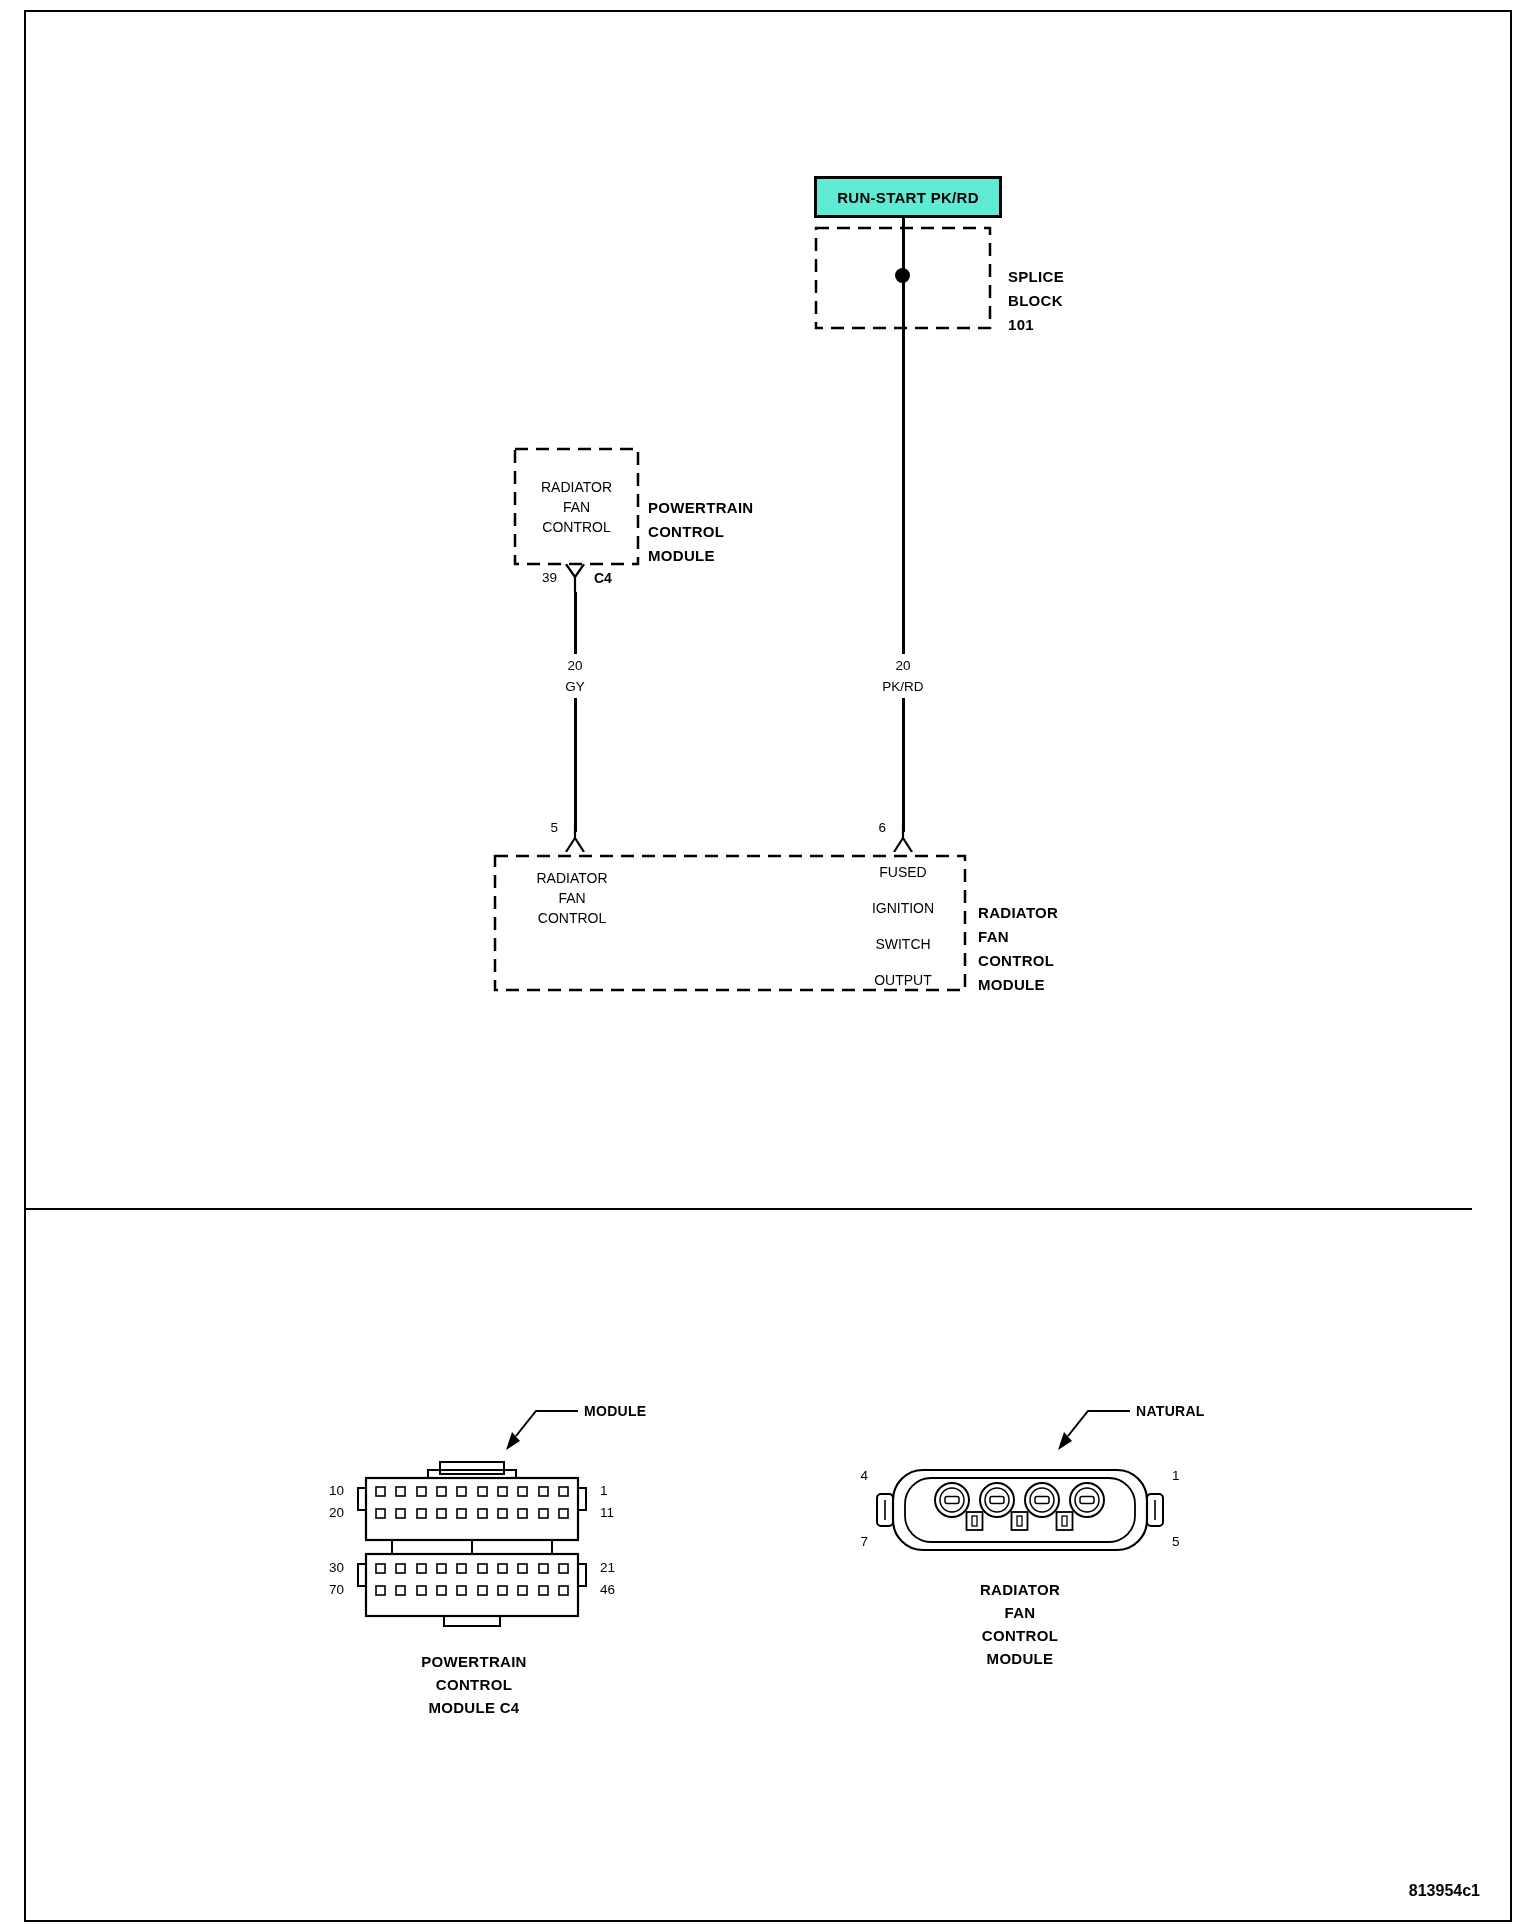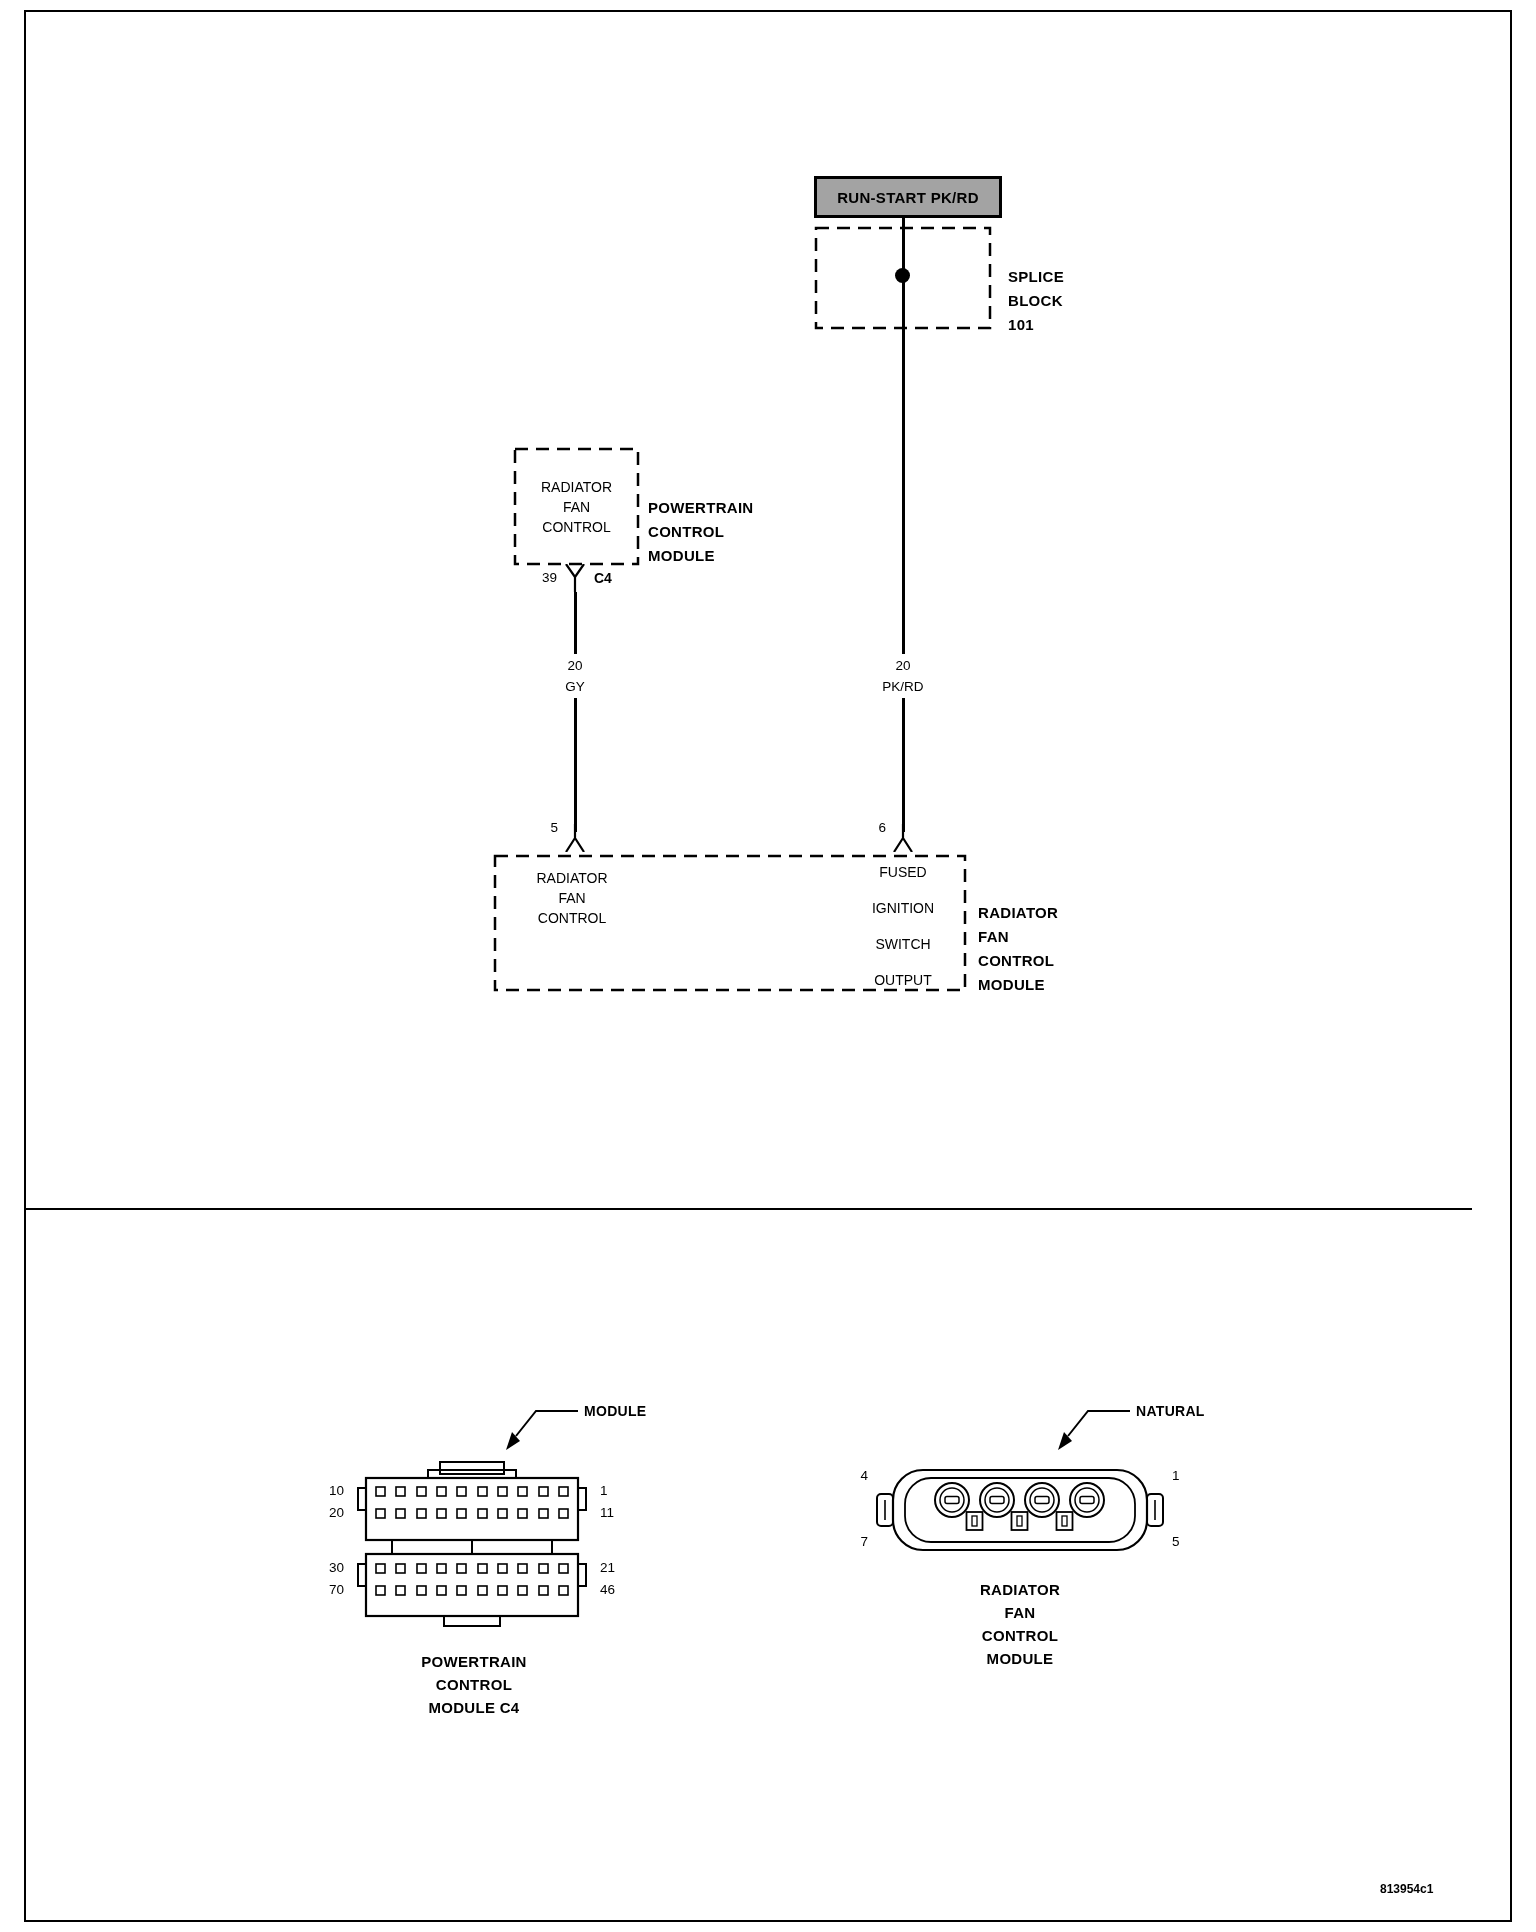--- a/index.html
+++ b/index.html
@@ -4,31 +4,31 @@
 <style>
   html,body{margin:0;padding:0;background:#fff;}
   .page{position:relative;width:1536px;height:1932px;background:#fff;color:#000;
         font-family:"Liberation Sans", sans-serif;overflow:hidden;}
   .abs{position:absolute;}
   .page-border{position:absolute;left:24px;top:10px;width:1484px;height:1908px;border:2px solid #000;}
   .vline{position:absolute;width:2.5px;background:#000;}
   .hline{position:absolute;height:2px;background:#000;}
   .dot{position:absolute;width:15px;height:15px;border-radius:50%;background:#000;}
   .solidbox{position:absolute;border:3px solid #000;display:flex;align-items:center;justify-content:center;
-            font-weight:bold;font-size:15px;letter-spacing:.3px;background:#a3a3a3;}
+            font-weight:bold;font-size:15px;letter-spacing:.3px;background:#5eead4;}
   .blabel{position:absolute;font-weight:bold;font-size:15px;line-height:24px;letter-spacing:.3px;margin-top:45px;}
   .boxtext{position:absolute;font-size:14px;line-height:20px;text-align:center;
            display:flex;flex-direction:column;align-items:center;justify-content:center;}
   .pin{position:absolute;font-size:13.5px;line-height:16px;}
   .pin.r{text-align:right;}
   .pinbold{position:absolute;font-weight:bold;font-size:14px;line-height:16px;}
   .wirelabel{position:absolute;font-size:13.5px;line-height:21px;text-align:center;background:#fff;padding:1px 0;}
   .caption{position:absolute;font-weight:bold;font-size:15px;line-height:23px;text-align:center;letter-spacing:.3px;}
   .colorlabel{position:absolute;font-weight:bold;font-size:14px;line-height:18px;letter-spacing:.3px;}
-  .doccode{position:absolute;font-weight:bold;font-size:12px;}
+  .doccode{position:absolute;font-weight:bold;font-size:16px;text-align:right;}
   svg{display:block;}
 </style>
 </head>
 <body>
 
 <div class="page">
 
   <div class="page-border"></div>
 
   <div class="vline" style="left:902px;top:212px;height:620px;"></div>

